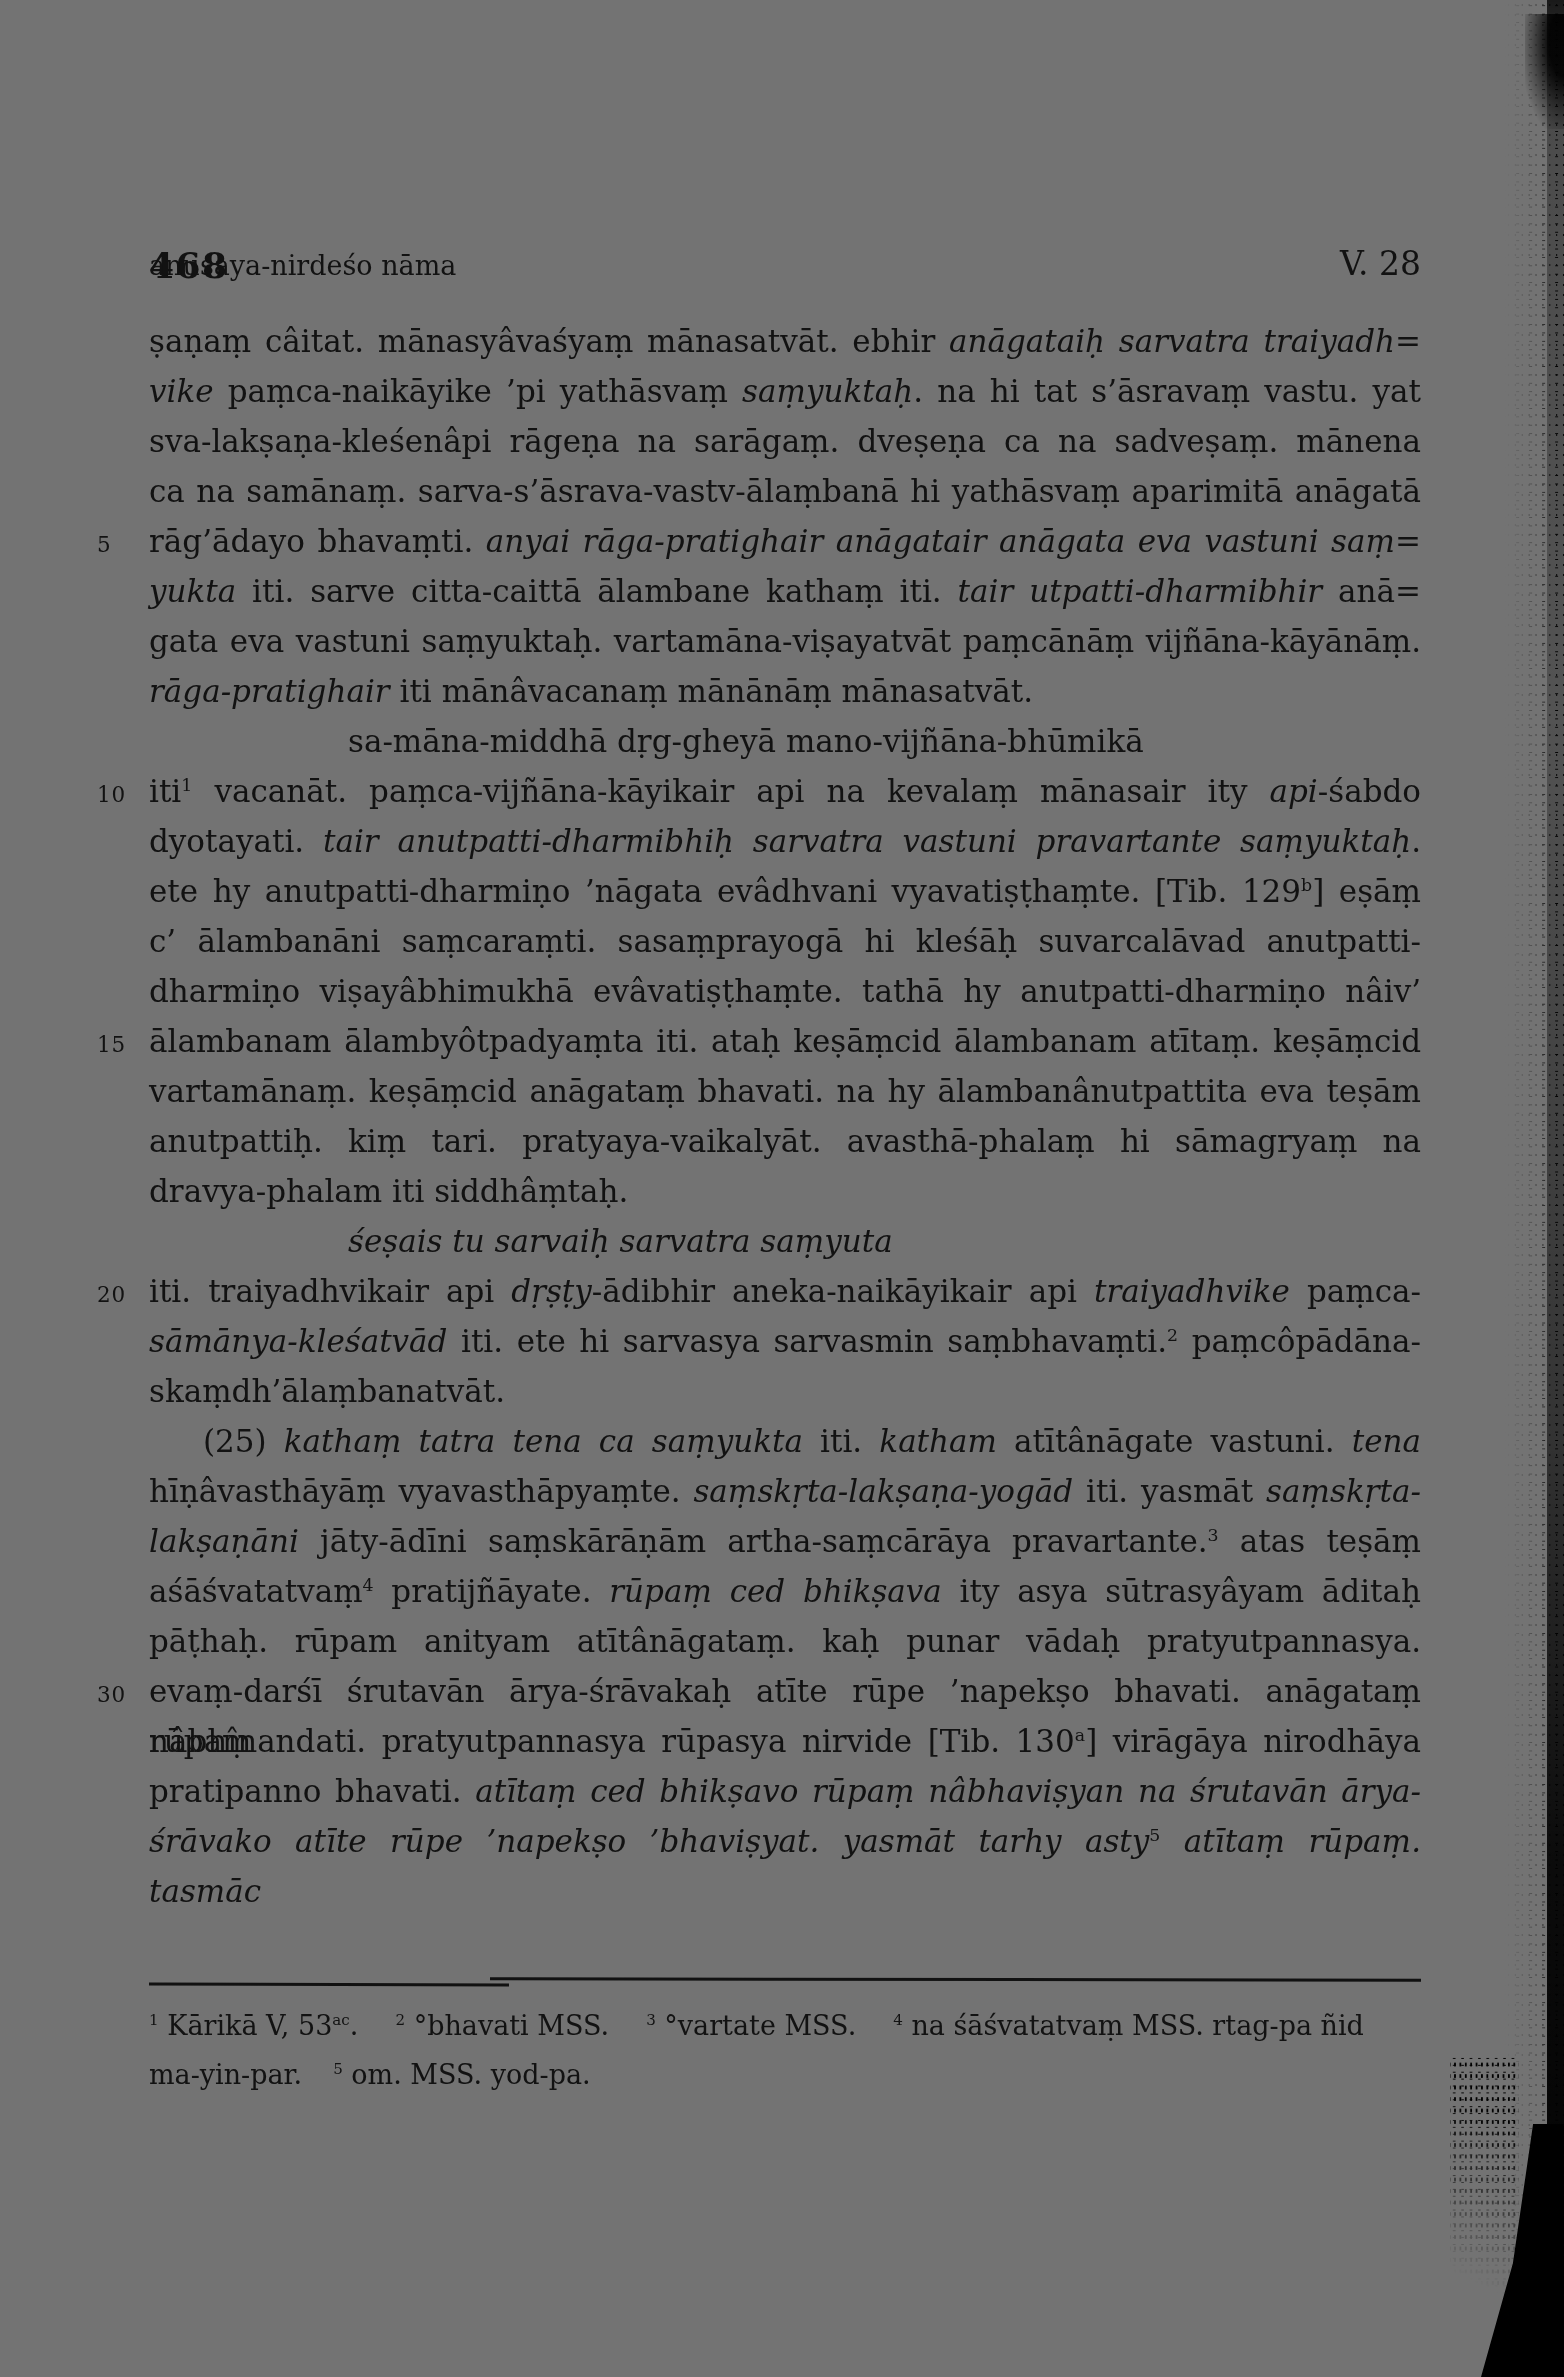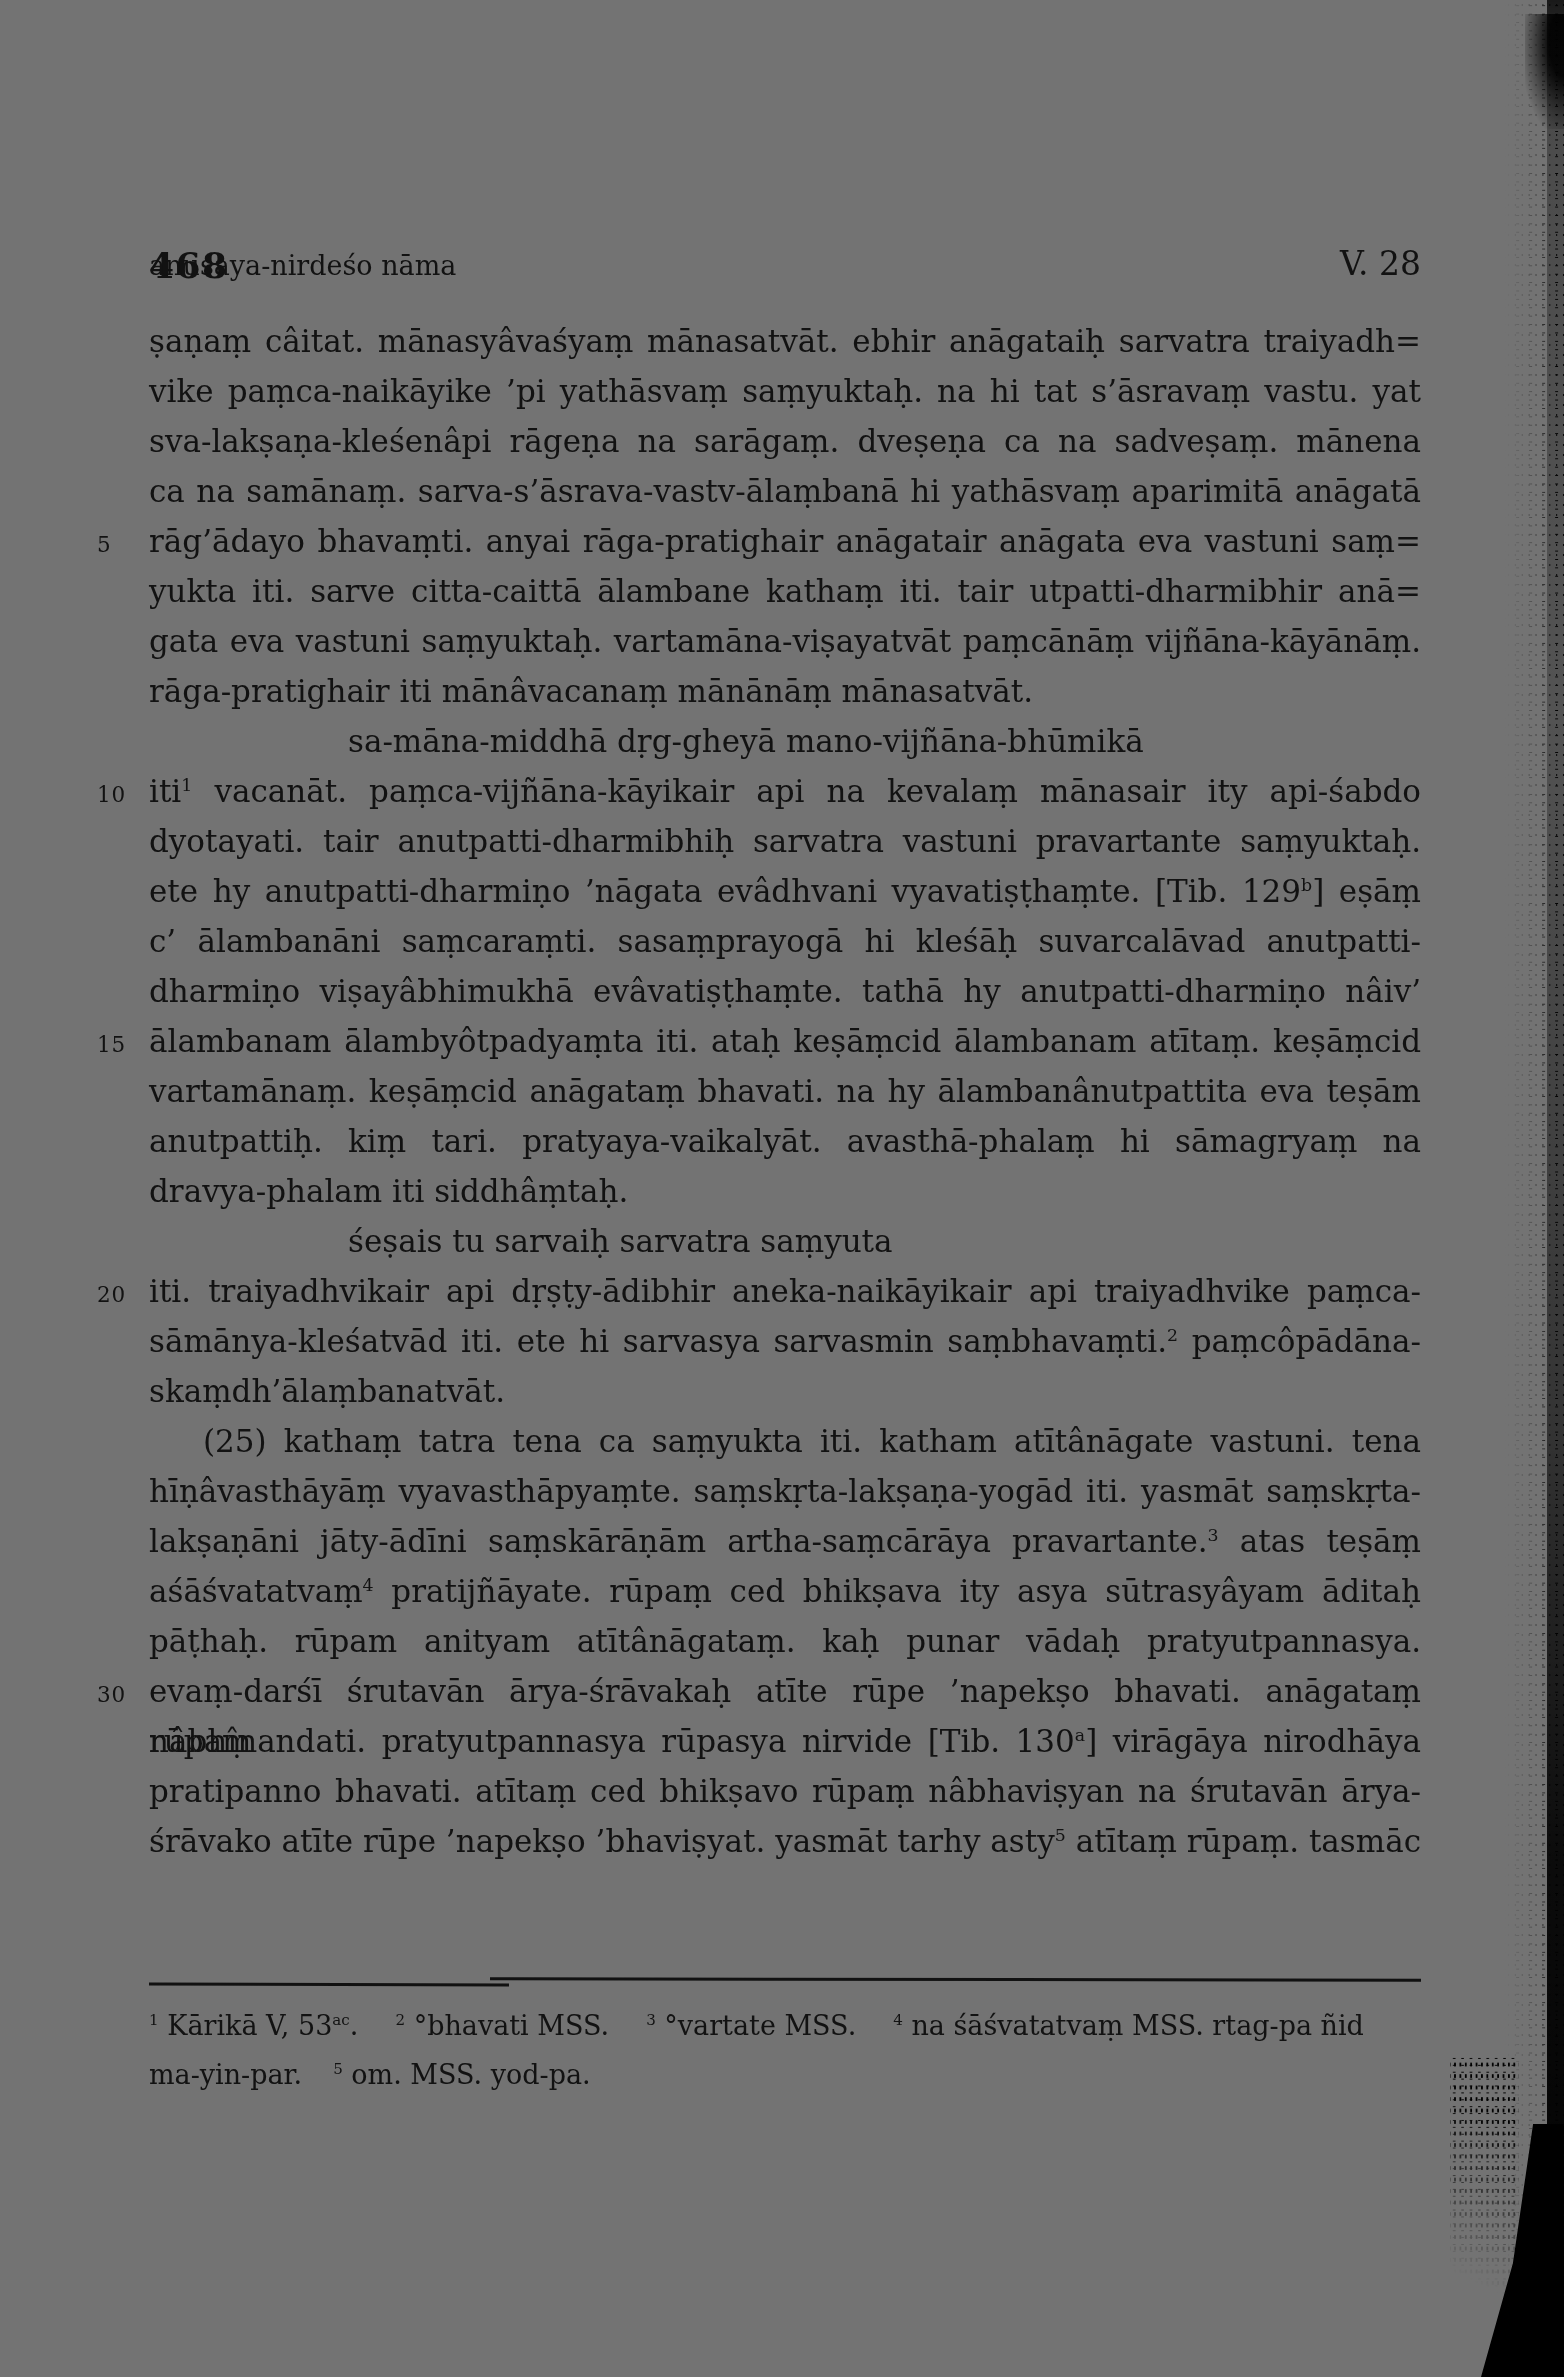--- a/index.html
+++ b/index.html
@@ -15,21 +15,21 @@
   .vref{position:absolute;right:0;top:1.5px;font-size:33px;}
   
   .text-block{
     position:absolute;left:149px;top:316px;width:1272px;
     font-size:31px;line-height:50px;
   }
   .line{position:relative;height:50px;text-align:justify;text-align-last:justify;white-space:normal;}
   .line.nojust{text-align:left;text-align-last:left;}
   .line.verse{text-align:center;text-align-last:left;padding-left:199px;}
   .line.indent{text-indent:54px;}
-  .it{}
+  .it{font-style:italic;}
   sup{font-size:0.56em;vertical-align:super;line-height:0;}
   .lineno{position:absolute;left:-52px;top:18.4px;font-size:21.5px;line-height:1;letter-spacing:0.8px;}
   
   .fnrule{position:absolute;background:#111;height:3.1px;}
   .fnrule.seg1{left:149px;top:1983px;width:360px;transform:rotate(0.15deg);}
   .fnrule.seg2{left:490px;top:1978px;width:931px;transform:rotate(0.1deg);}
   .footnotes{position:absolute;left:149px;top:2001px;width:1272px;font-size:27px;line-height:49px;}
   .fnline{text-align:left;white-space:normal;}
   .gap{display:inline-block;height:0.8px;}
   

